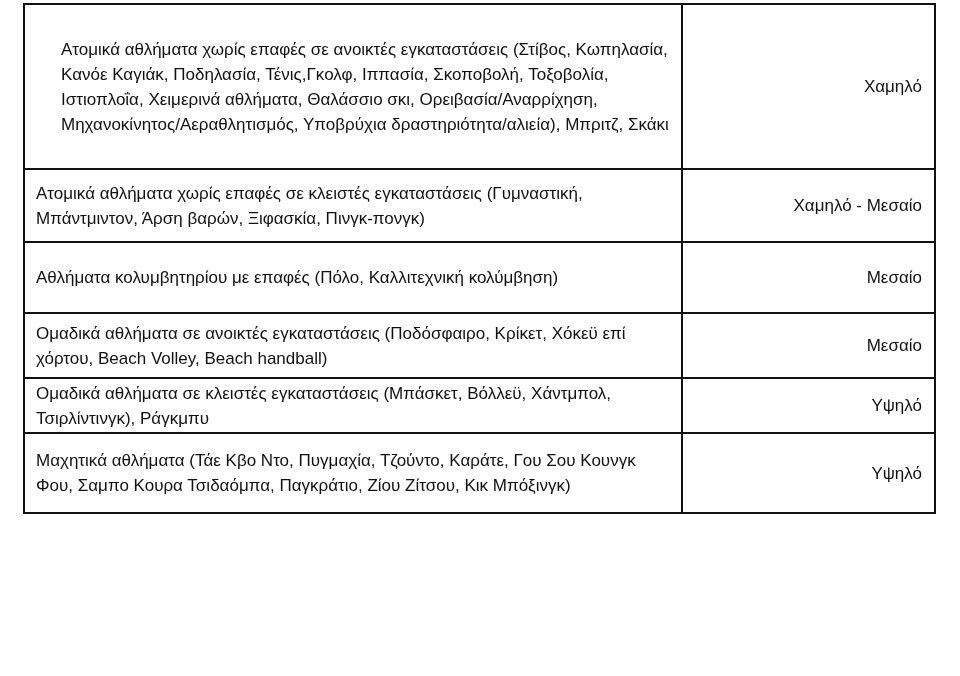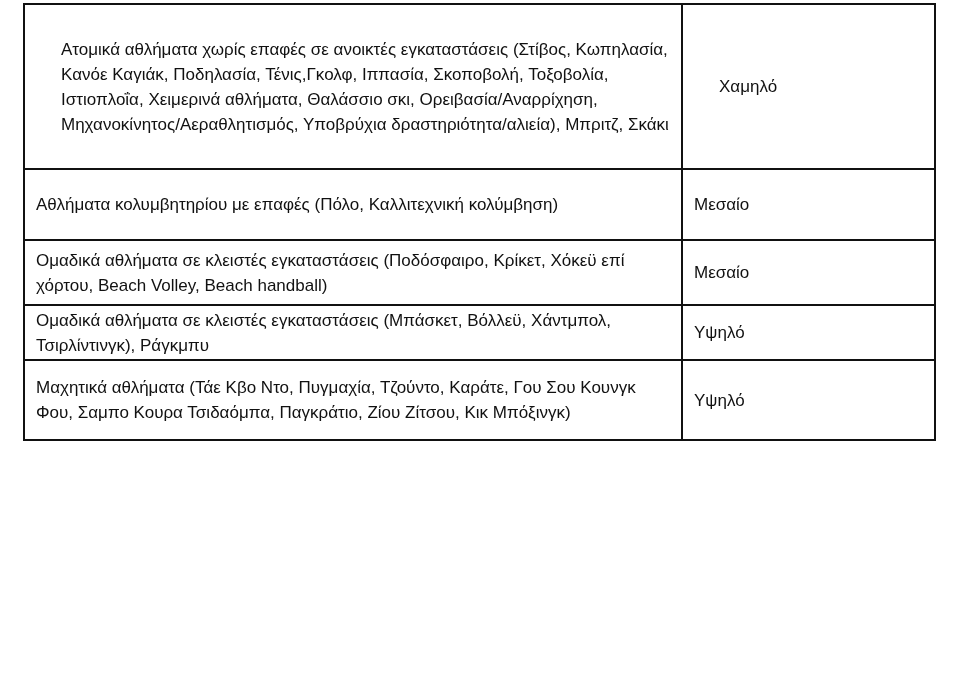--- a/index.html
+++ b/index.html
@@ -8,21 +8,21 @@
   table.risk {
     position: absolute; left: 23px; top: 3px;
     width: 911px; border-collapse: collapse; table-layout: fixed;
   }
   table.risk td {
     border: 2px solid #111; vertical-align: middle;
     font-size: 17px; line-height: 25px; padding: 0 12px 0 11px;
   }
   col.c1 { width: 658px; }
   col.c2 { width: 253px; }
-  td.lvl { text-align: left; padding: 0 6px; }
+  td.lvl { text-align: right; padding: 0 6px; }
   td.hdr1 { height: 78px; }
   td.hdr2 { text-align: center; line-height: 25px; }
   tr.r1 td { height: 163px; padding-left: 36px; }
   tr.r2 td { height: 71px; }
   tr.r3 td { height: 69px; }
   tr.r4 td { height: 69px; border-radius: 12px; }
   tr.r5 td { height: 63px; }
   tr.r6 td { height: 53px; }
   tr.r7 td { height: 78px; }
 </style>
@@ -32,26 +32,30 @@
 <table class="risk">
   <colgroup>
       <col class="c1">
       <col class="c2">
     </colgroup>
   <tbody>
   <tr class="r1">
     <td>Ατομικά αθλήματα χωρίς επαφές σε ανοικτές εγκαταστάσεις (Στίβος, Κωπηλασία, Κανόε Καγιάκ, Ποδηλασία, Τένις,Γκολφ, Ιππασία, Σκοποβολή, Τοξοβολία, Ιστιοπλοΐα, Χειμερινά αθλήματα, Θαλάσσιο σκι, Ορειβασία/Αναρρίχηση, Μηχανοκίνητος/Αεραθλητισμός, Υποβρύχια δραστηριότητα/αλιεία), Μπριτζ, Σκάκι</td>
     <td class="lvl">Χαμηλό</td>
   </tr>
+  <tr class="r2">
+    <td>Ατομικά αθλήματα χωρίς επαφές σε κλειστές εγκαταστάσεις (Γυμναστική, Μπάντμιντον, Άρση βαρών, Ξιφασκία, Πινγκ-πονγκ)</td>
+    <td class="lvl">Χαμηλό - Μεσαίο</td>
+  </tr>
   <tr class="r4">
     <td>Αθλήματα κολυμβητηρίου με επαφές (Πόλο, Καλλιτεχνική κολύμβηση)</td>
     <td class="lvl">Μεσαίο</td>
   </tr>
   <tr class="r5">
-    <td>Ομαδικά αθλήματα σε κλειστές εγκαταστάσεις (Ποδόσφαιρο, Κρίκετ, Χόκεϋ επί χόρτου, Beach Volley, Beach handball)</td>
+    <td>Ομαδικά αθλήματα σε ανοικτές εγκαταστάσεις (Ποδόσφαιρο, Κρίκετ, Χόκεϋ επί χόρτου, Beach Volley, Beach handball)</td>
     <td class="lvl">Μεσαίο</td>
   </tr>
   <tr class="r6">
     <td>Ομαδικά αθλήματα σε κλειστές εγκαταστάσεις (Μπάσκετ, Βόλλεϋ, Χάντμπολ, Τσιρλίντινγκ), Ράγκμπυ</td>
     <td class="lvl">Υψηλό</td>
   </tr>
   <tr class="r7">
     <td>Μαχητικά αθλήματα (Τάε Κβο Ντο, Πυγμαχία, Τζούντο, Καράτε, Γου Σου Κουνγκ Φου, Σαμπο Κουρα Τσιδαόμπα, Παγκράτιο, Ζίου Ζίτσου, Κικ Μπόξινγκ)</td>
     <td class="lvl">Υψηλό</td>
   </tr>

